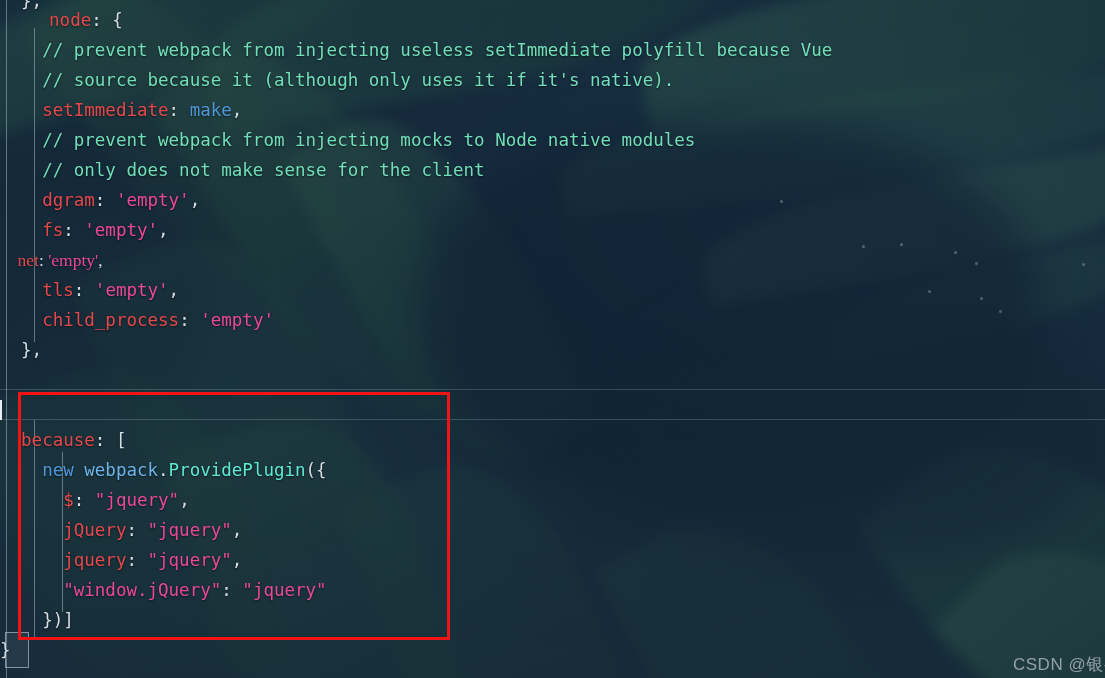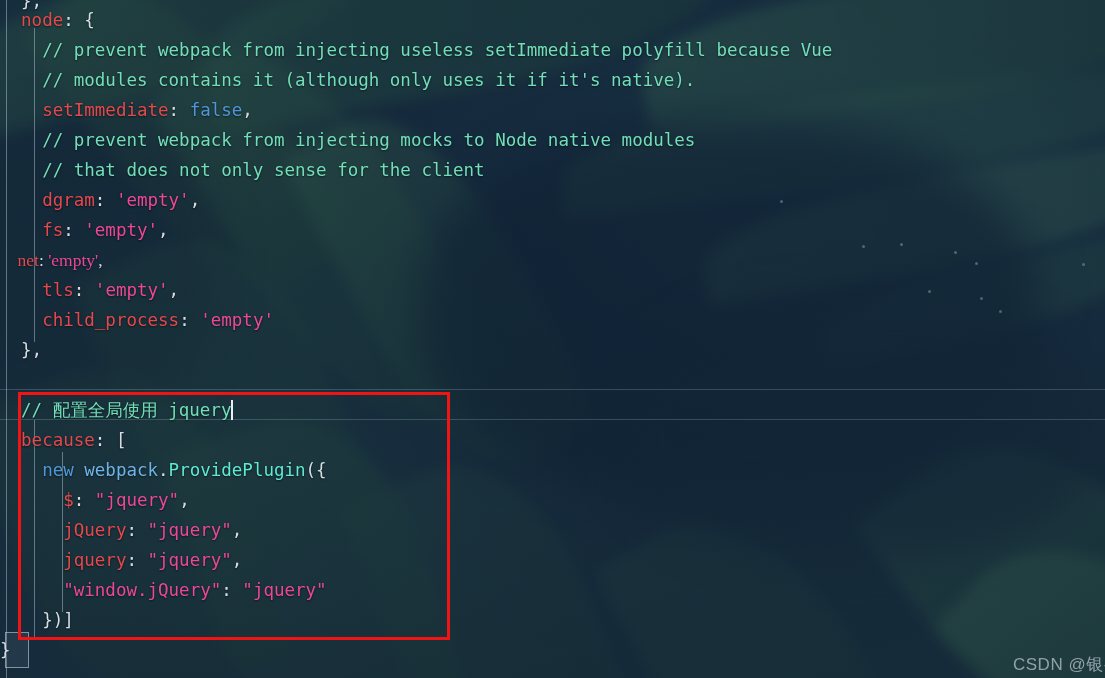--- a/index.html
+++ b/index.html
@@ -183,34 +183,34 @@
         <div class="indent-guide" style="left: 34px; top: 28px; height: 314px;"></div>
         <div class="indent-guide" style="left: 34px; top: 420px; height: 218px;"></div>
         <div class="indent-guide" style="left: 62px; top: 452px; height: 160px;"></div>
       </div>
     <div id="hls">
         <div class="line-hl" style="top: 389px;"></div>
         <div class="line-hl" style="top: 419px;"></div>
       </div>
     <div id="code">
         <div class="code-line" style="top: -14px;"><span class="t-punc">  },</span></div>
-        <div class="code-line" style="top: 5px;"><span class="t-key">  node</span><span class="t-punc">: {</span></div>
+        <div class="code-line" style="top: 5px; padding-left: 28px;"><span class="t-key">  node</span><span class="t-punc">: {</span></div>
         <div class="code-line" style="top: 35px;"><span class="t-comment">    // prevent webpack from injecting useless setImmediate polyfill because Vue</span></div>
-        <div class="code-line" style="top: 65px;"><span class="t-comment">    // modules contains it (although only uses it if it's native).</span></div>
-        <div class="code-line" style="top: 95px;"><span class="t-key">    setImmediate</span><span class="t-punc">: </span><span class="t-bool">false</span><span class="t-punc">,</span></div>
+        <div class="code-line" style="top: 65px;"><span class="t-comment">    // source because it (although only uses it if it's native).</span></div>
+        <div class="code-line" style="top: 95px;"><span class="t-key">    setImmediate</span><span class="t-punc">: </span><span class="t-bool">make</span><span class="t-punc">,</span></div>
         <div class="code-line" style="top: 125px;"><span class="t-comment">    // prevent webpack from injecting mocks to Node native modules</span></div>
-        <div class="code-line" style="top: 155px;"><span class="t-comment">    // that does not only sense for the client</span></div>
+        <div class="code-line" style="top: 155px;"><span class="t-comment">    // only does not make sense for the client</span></div>
         <div class="code-line" style="top: 185px;"><span class="t-key">    dgram</span><span class="t-punc">: </span><span class="t-str">'empty'</span><span class="t-punc">,</span></div>
         <div class="code-line" style="top: 215px;"><span class="t-key">    fs</span><span class="t-punc">: </span><span class="t-str">'empty'</span><span class="t-punc">,</span></div>
         <div class="code-line" style="top: 245px; font-family: Liberation Serif, serif;"><span class="t-key">    net</span><span class="t-punc">: </span><span class="t-str">'empty'</span><span class="t-punc">,</span></div>
         <div class="code-line" style="top: 275px;"><span class="t-key">    tls</span><span class="t-punc">: </span><span class="t-str">'empty'</span><span class="t-punc">,</span></div>
         <div class="code-line" style="top: 305px;"><span class="t-key">    child_process</span><span class="t-punc">: </span><span class="t-str">'empty'</span></div>
         <div class="code-line" style="top: 335px;"><span class="t-punc">  },</span></div>
         <div class="code-line" style="top: 365px;"><span class="t-punc"></span></div>
-        <div class="code-line" style="top: 395px;"><span class="t-comment">  // 配置全局使用 jquery</span><span class="caret"></span></div>
+        <div class="code-line" style="top: 395px;"><span class="caret"></span></div>
         <div class="code-line" style="top: 425px;"><span class="t-key">  because</span><span class="t-punc">: [</span></div>
         <div class="code-line" style="top: 455px;"><span class="t-kw">    new </span><span class="t-var">webpack</span><span class="t-punc">.</span><span class="t-fn">ProvidePlugin</span><span class="t-punc">({</span></div>
         <div class="code-line" style="top: 485px;"><span class="t-key">      $</span><span class="t-punc">: </span><span class="t-str">"jquery"</span><span class="t-punc">,</span></div>
         <div class="code-line" style="top: 515px;"><span class="t-key">      jQuery</span><span class="t-punc">: </span><span class="t-str">"jquery"</span><span class="t-punc">,</span></div>
         <div class="code-line" style="top: 545px;"><span class="t-key">      jquery</span><span class="t-punc">: </span><span class="t-str">"jquery"</span><span class="t-punc">,</span></div>
         <div class="code-line" style="top: 575px;"><span class="t-str">      "window.jQuery"</span><span class="t-punc">: </span><span class="t-str">"jquery"</span></div>
         <div class="code-line" style="top: 605px;"><span class="t-punc">    })]</span></div>
         <div class="code-line" style="top: 635px;"><span class="t-punc">}</span></div>
       </div>
   </div>

